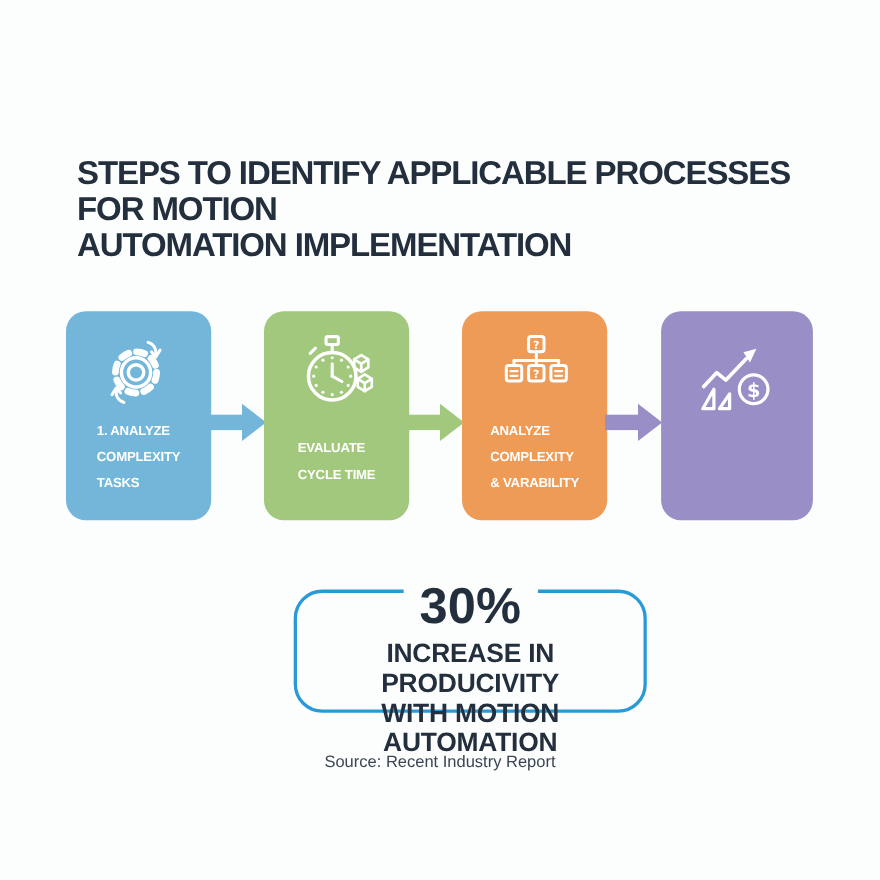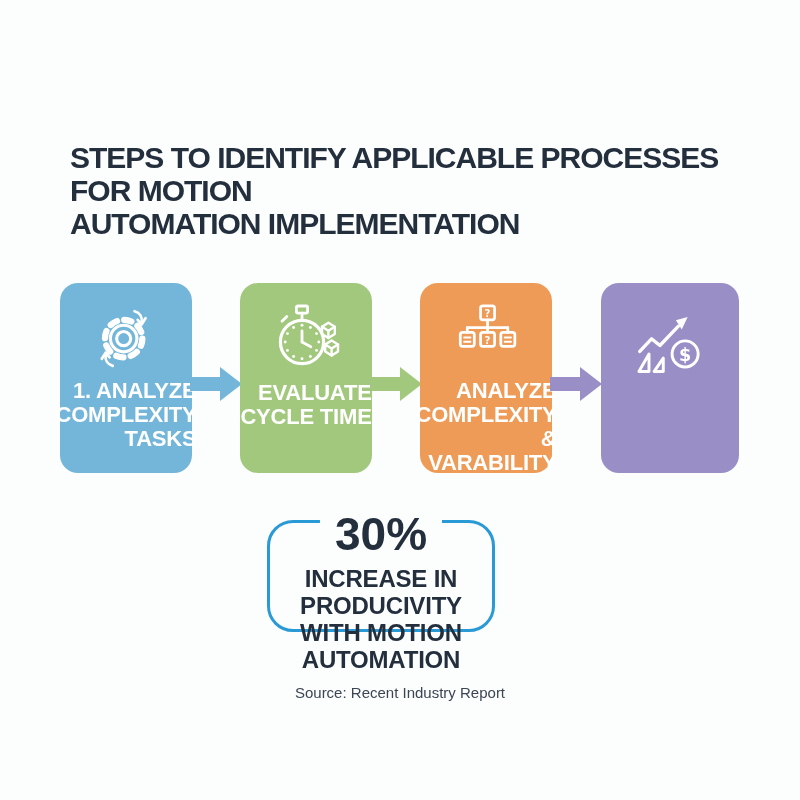--- a/index.html
+++ b/index.html
@@ -20,38 +20,38 @@
   }
 
   
   .step-box{
     position:absolute;top:283px;height:190px;border-radius:18px;
     display:flex;flex-direction:column;align-items:center;
     box-sizing:border-box;
   }
   .step-box .icon-wrap{margin-top:15px;flex:0 0 auto;}
   .step-label{
-    margin-top:3px;text-align:right;color:#ffffff;
-    font-size:22px;line-height:24px;font-weight:bold;letter-spacing:-0.2px;
+    margin-top:3px;text-align:left;color:#ffffff;
+    font-size:12px;line-height:24px;font-weight:bold;letter-spacing:-0.2px;
   }
   .box-1{left:60px;width:132px;}
-  .box-2{left:240px;width:132px;}
+  .box-2{left:240px;width:132px;gap:14px;}
   .box-3{left:420px;width:132px;}
   .box-4{left:601px;width:138px;}
   .box-4 .icon-wrap{margin-top:18px;}
   .box-4 .step-label{margin-top:16px;}
 
   .flow-arrow{position:absolute;top:363px;width:52px;height:42px;}
   .arrow-1{left:190px;}
   .arrow-2{left:370px;}
   .arrow-3{left:550px;}
 
   
   .stat-box{
-    position:absolute;left:267px;top:520px;width:228px;height:112px;
+    position:absolute;left:267px;top:536px;width:321px;height:112px;
     border:3px solid;border-radius:26px;box-sizing:border-box;
   }
   .stat-value{
     position:absolute;left:50%;top:-14px;transform:translateX(-50%);
     font-size:46px;line-height:50px;font-weight:bold;color:#242f3e;
     background:#fcfdfd;padding:0 15px;white-space:nowrap;
   }
   .stat-desc{
     padding-top:42px;text-align:center;
     font-size:24px;line-height:27px;font-weight:bold;color:#242f3e;

